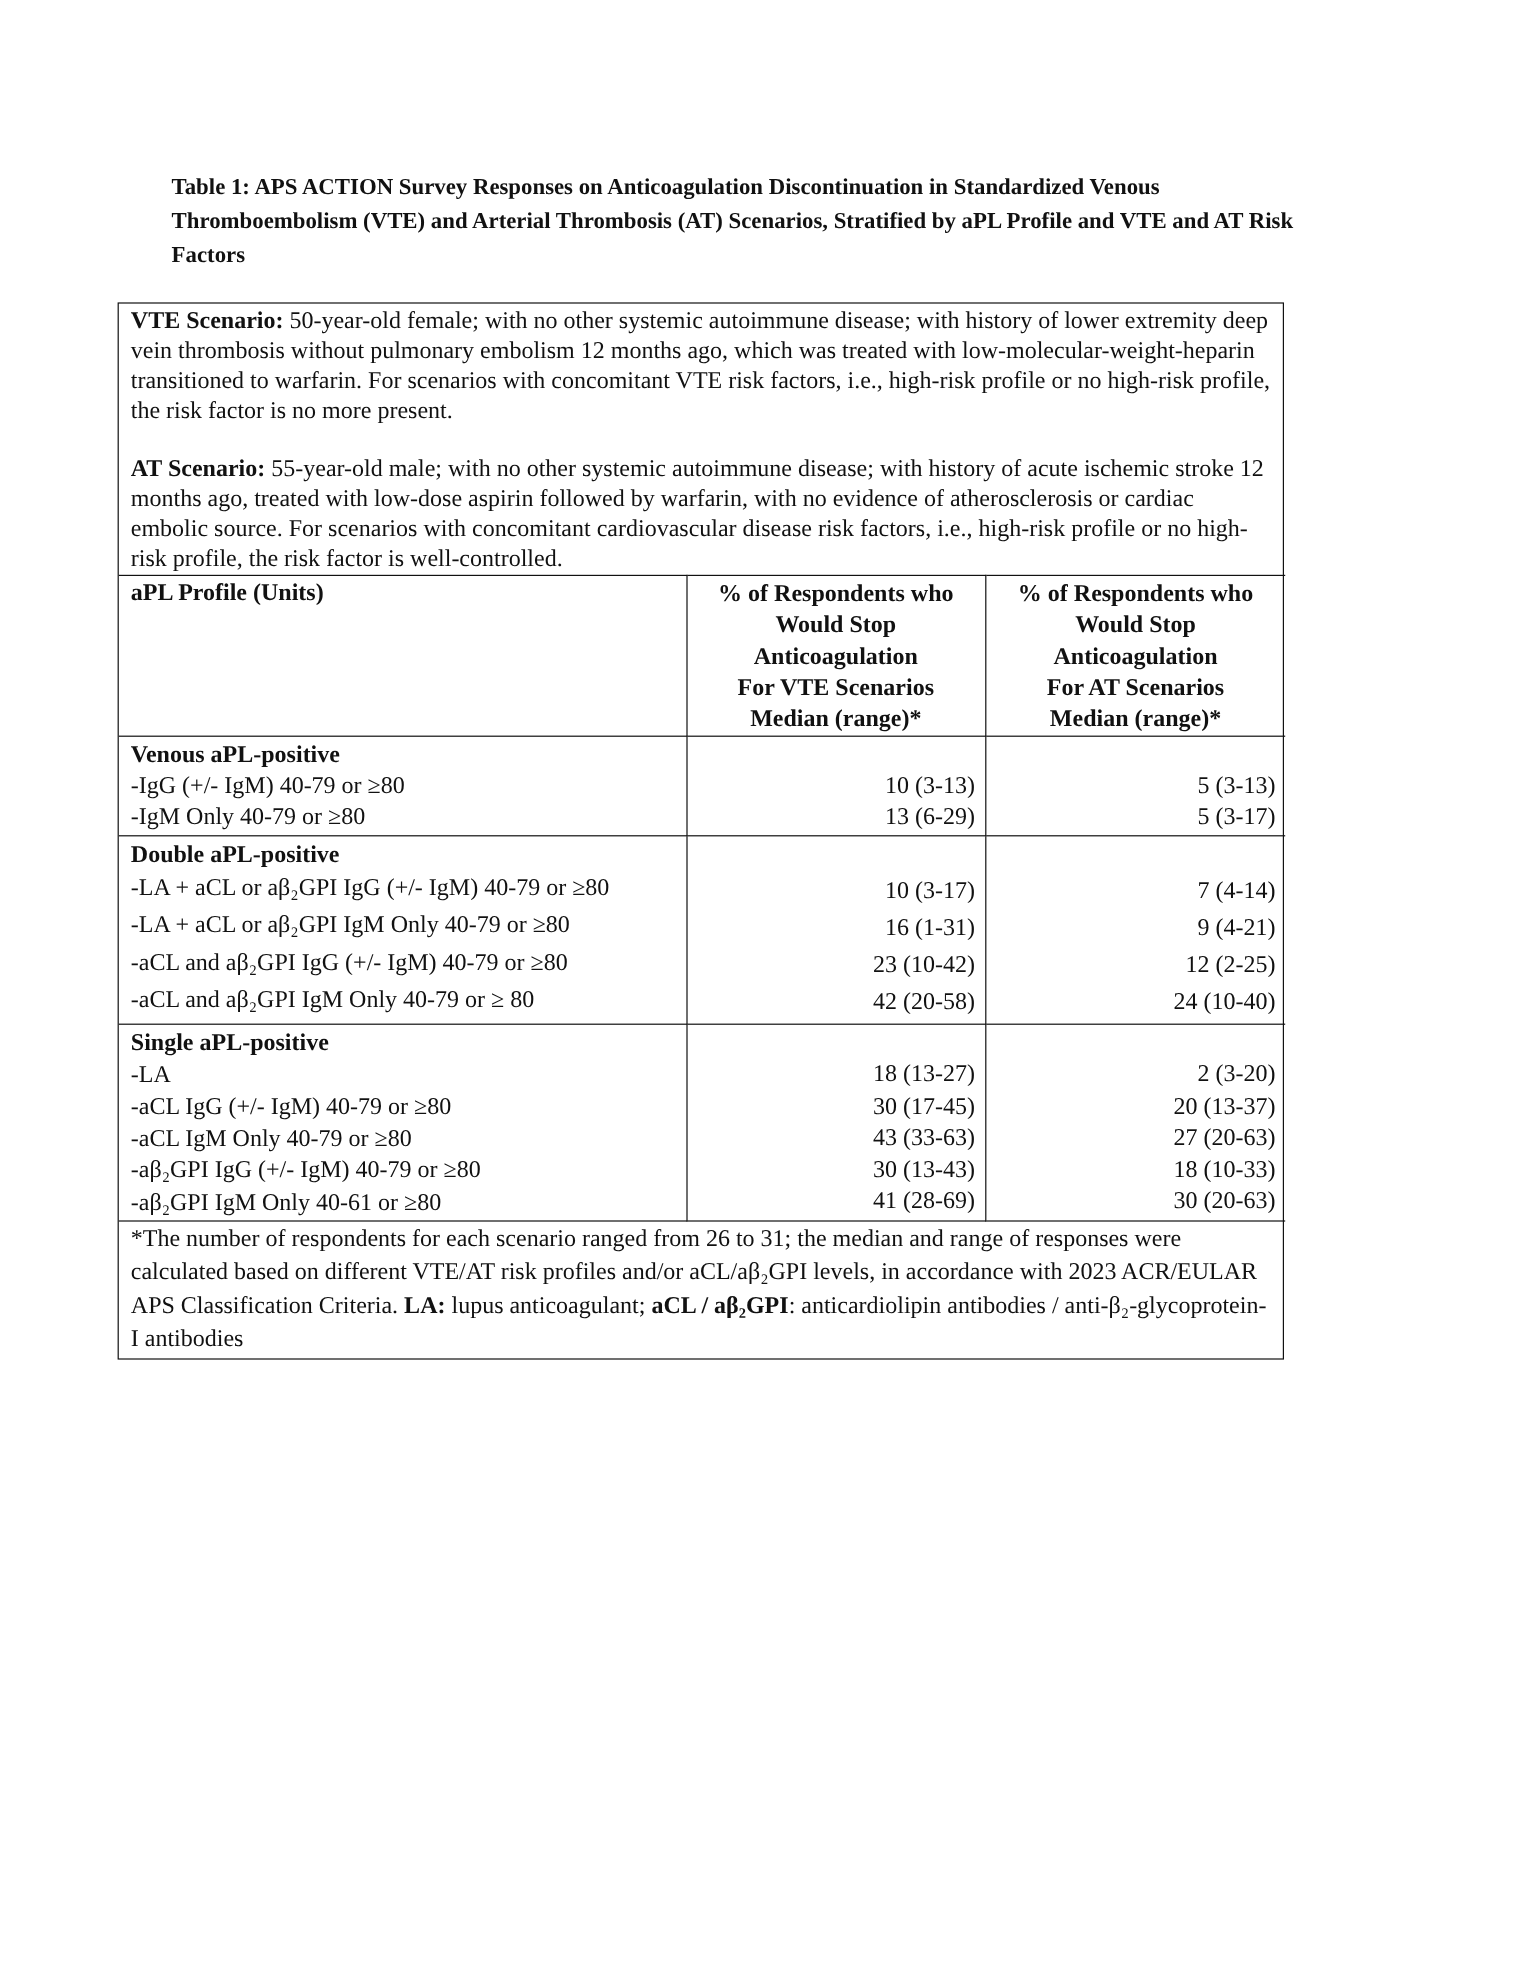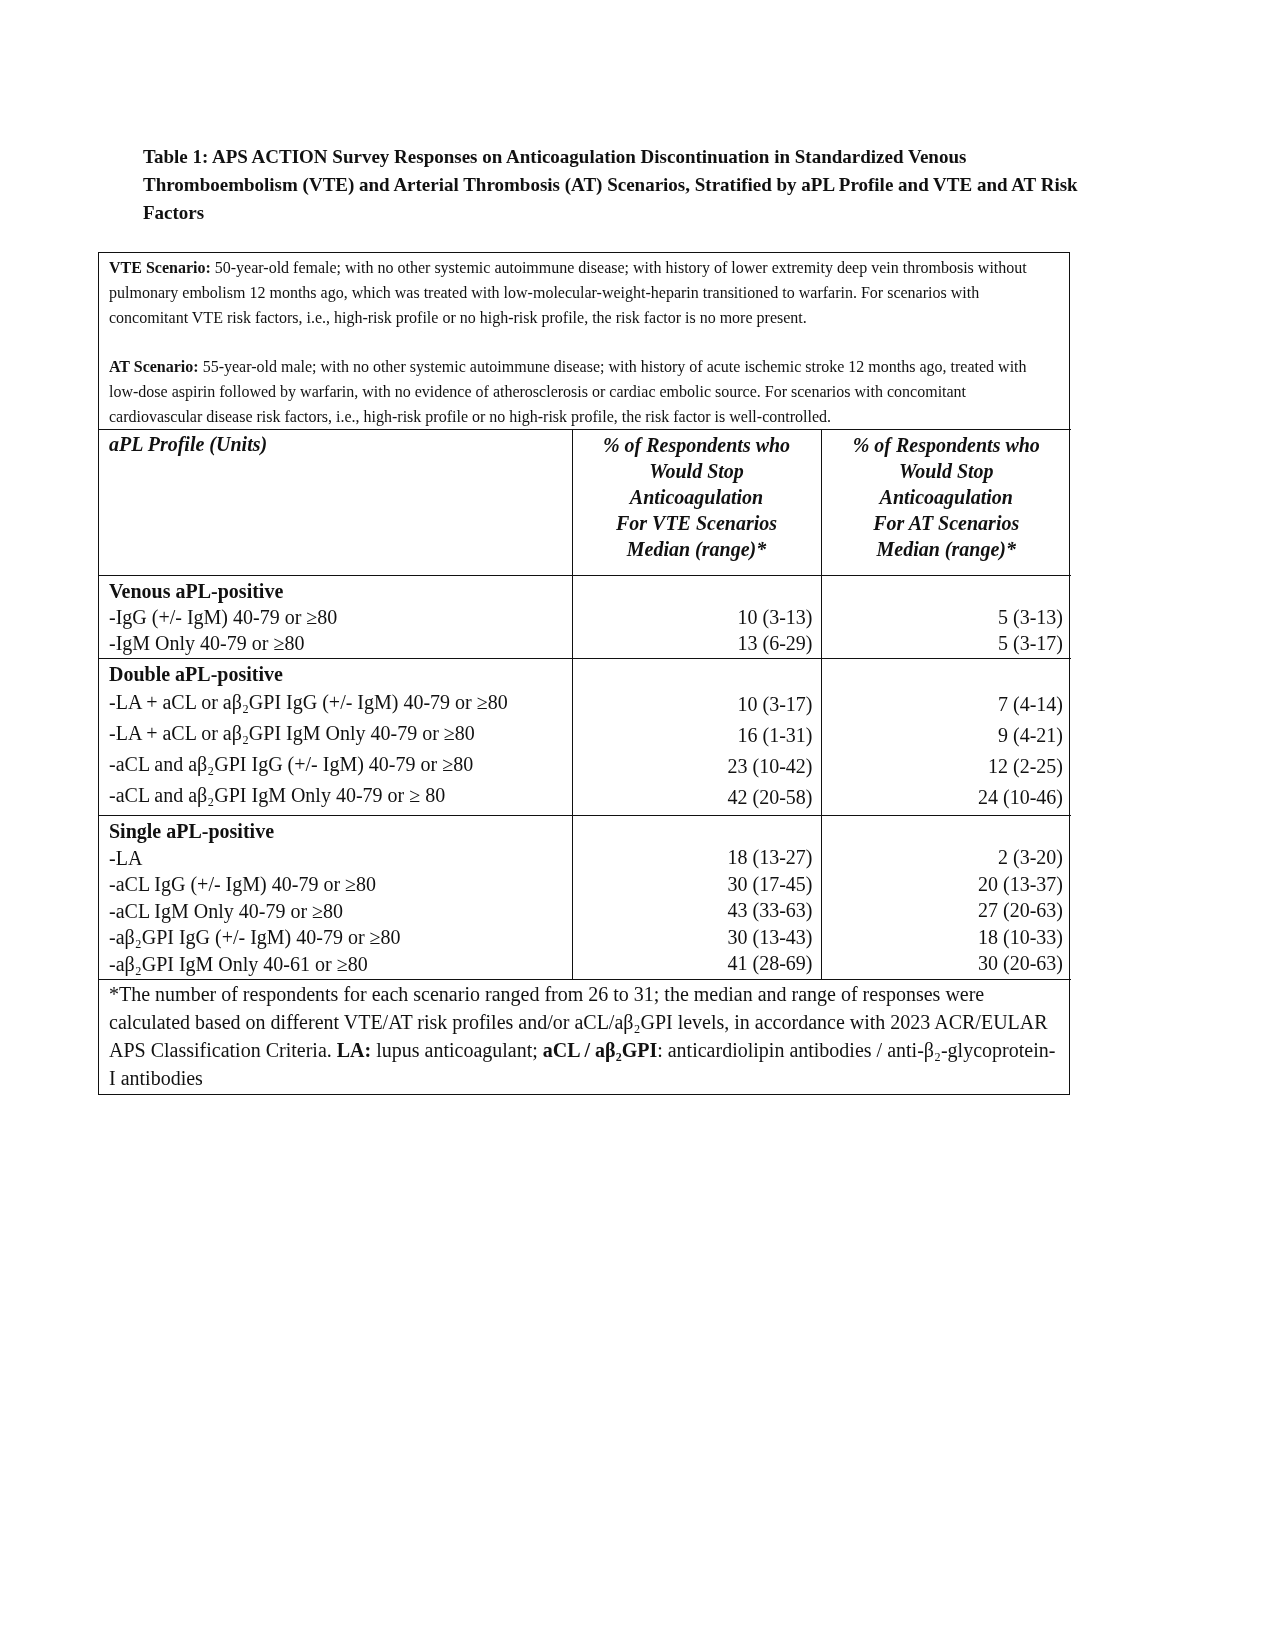--- a/index.html
+++ b/index.html
@@ -1,30 +1,30 @@
 <!DOCTYPE html>
 <html><head>
 <meta charset="utf-8">
 <style>
   html, body { margin:0; padding:0; background:#ffffff; }
   body { width:1275px; height:1650px; position:relative; font-family:"Liberation Serif", "DejaVu Serif", serif; color:#111; }
   .title { position:absolute; left:143px; top:143px; width:940px; font-weight:bold; font-size:19px; line-height:28px; }
   .box { position:absolute; left:98px; top:252px; width:972px; border:1.5px solid #111; box-sizing:border-box; }
-  .scen { padding:2px 10px 0 10px; font-size:16px; line-height:25px; }
+  .scen { padding:2px 10px 0 10px; font-size:20px; line-height:25px; }
   .scen p { margin:0; }
   .scen p.at { margin-top:24px; }
   table { border-collapse:collapse; width:100%; table-layout:fixed; font-size:20px; }
   td, th { border:1.5px solid #111; padding:0 8px; vertical-align:top; }
   table tr > :first-child { border-left:none; }
   table tr > :last-child { border-right:none; }
   table tr:last-child td { border-bottom:none;margin-top:12px; }
   col.c1 { width:473px; }
   col.c2 { width:249px; }
   col.c3 { width:250px; }
-  th { font-weight:bold; line-height:25px; padding-top:2px; padding-bottom:13px;font-style:italic; }
+  th { font-weight:bold; line-height:25px; padding-top:2px; padding-bottom:1px; }
   th.left { text-align:left; padding-left:10px; }
   th.ctr { text-align:center; }
   .grp-label { font-weight:bold; display:block; }
   .rowline { display:block; line-height:26px; }
   .valcell { text-align:right;margin-left:28px; }
   .valcell .pad { display:block; height:26px; }
   td.lab { padding-left:10px; padding-top:2px; padding-bottom:2px; }
   td.valcell { padding-top:2px; padding-bottom:2px; }
   .dbl .rowline { line-height:31px; }
   .dbl .valcell .pad { height:28px; }
@@ -101,21 +101,21 @@
           <span class="rowline">10 (3-17)</span>
           <span class="rowline">16 (1-31)</span>
           <span class="rowline">23 (10-42)</span>
           <span class="rowline">42 (20-58)</span>
         </td>
         <td class="valcell">
           <span class="pad"></span>
           <span class="rowline">7 (4-14)</span>
           <span class="rowline">9 (4-21)</span>
           <span class="rowline">12 (2-25)</span>
-          <span class="rowline">24 (10-46)</span>
+          <span class="rowline">24 (10-40)</span>
         </td>
       </tr>
 
       <tr class="sgl">
         <td class="lab">
           <span class="rowline grp-label">Single aPL-positive</span>
           <span class="rowline">-LA</span>
           <span class="rowline">-aCL IgG (+/- IgM) 40-79 or ≥80</span>
           <span class="rowline">-aCL IgM Only 40-79 or ≥80</span>
           <span class="rowline">-aβ₂GPI IgG (+/- IgM) 40-79 or ≥80</span>

